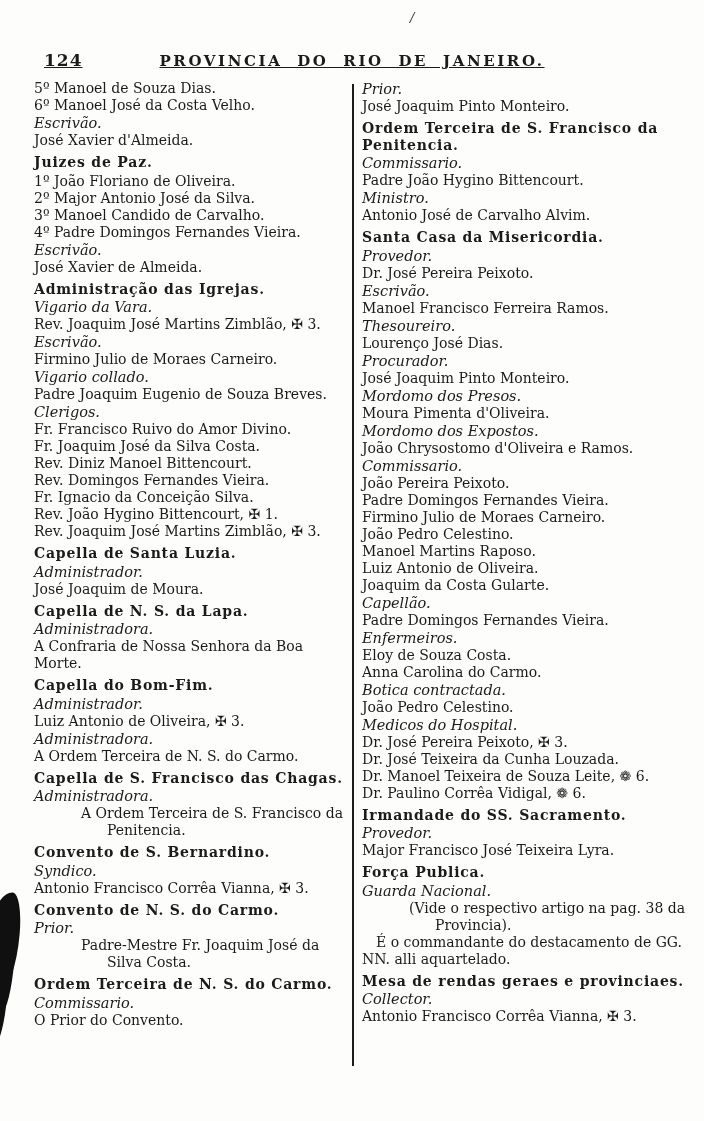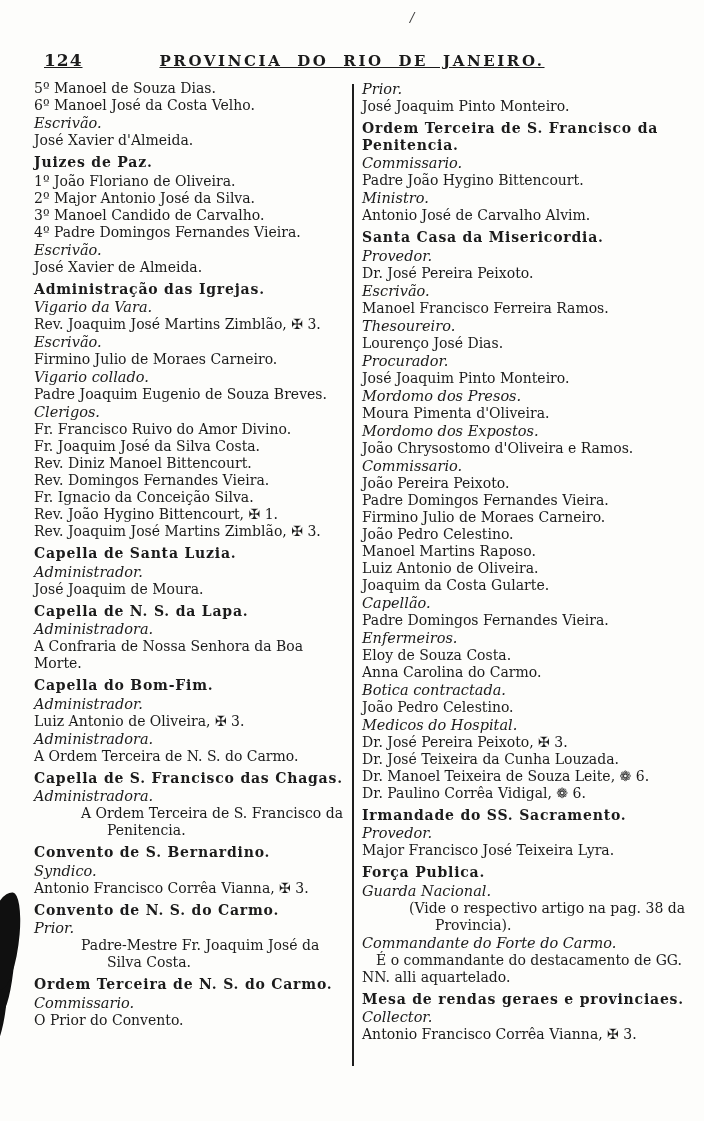--- a/index.html
+++ b/index.html
@@ -171,21 +171,20 @@
         <div class="blk line">Dr. José Pereira Peixoto, ✠ 3.</div>
         <div class="blk line">Dr. José Teixeira da Cunha Louzada.</div>
         <div class="blk line">Dr. Manoel Teixeira de Souza Leite, ❁ 6.</div>
         <div class="blk line">Dr. Paulino Corrêa Vidigal, ❁ 6.</div>
         <div class="blk heading">Irmandade do SS. Sacramento.</div>
         <div class="blk subheading">Provedor.</div>
         <div class="blk line">Major Francisco José Teixeira Lyra.</div>
         <div class="blk heading">Força Publica.</div>
         <div class="blk subheading">Guarda Nacional.</div>
         <div class="blk wrap">(Vide o respectivo artigo na pag. 38 da Provincia).</div>
-        <div class="blk subheading">Commandante do Forte do Carmo.</div>
         <div class="blk para">É o commandante do destacamento de GG. NN. alli aquartelado.</div>
         <div class="blk heading">Mesa de rendas geraes e provinciaes.</div>
         <div class="blk subheading">Collector.</div>
         <div class="blk line">Antonio Francisco Corrêa Vianna, ✠ 3.</div>
       </div>
   </div>
 
   <div class="ink-blot"></div>
 
 </div>

